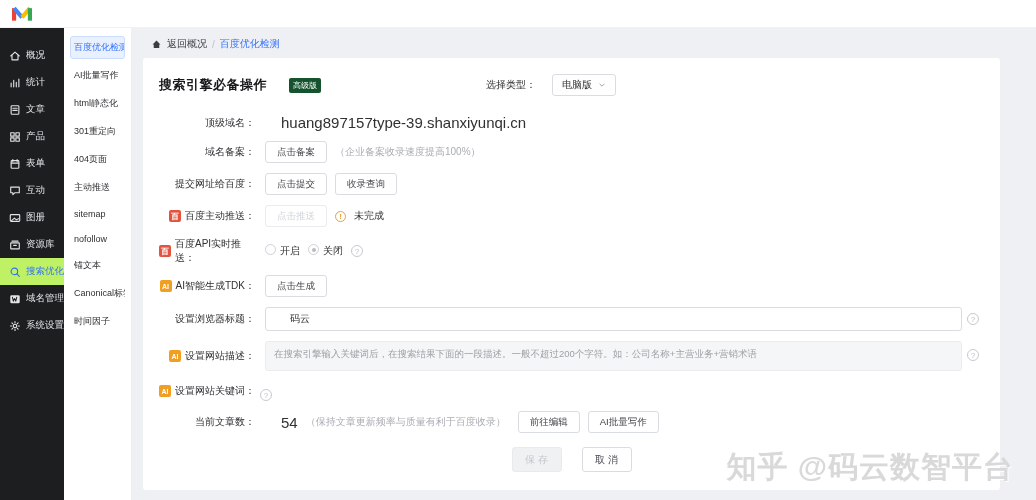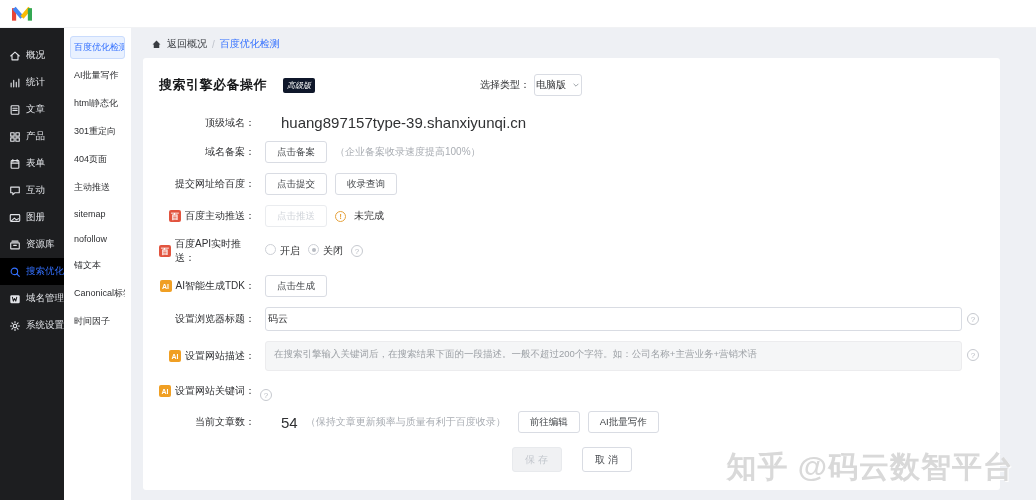--- a/index.html
+++ b/index.html
@@ -9,60 +9,60 @@
 
   
   .topbar { position:absolute; top:0; left:0; width:1036px; height:28px; background:#fff;
             border-bottom:1px solid #f1f2f4; display:flex; align-items:center; padding-left:12px; z-index:6; }
 
   
   .sidebar { position:absolute; top:28px; left:0; width:64px; bottom:0; background:#1d1e20; padding-top:14px; z-index:5; }
   .side-item { display:flex; align-items:center; gap:5px; color:#e2e4e8; height:27px; padding-left:9px;
                cursor:pointer; font-size:9.5px; white-space:nowrap; }
   .side-item svg { width:12px; height:12px; flex-shrink:0; }
-  .side-item.active { background:#000000; color:#3370ff; }
+  .side-item.active { background:#bef264; color:#3370ff; }
 
   
   .submenu { position:absolute; top:28px; left:64px; width:67px; bottom:0; background:#fff; padding:8px 6px; z-index:4; }
   .sub-item { padding:5px 4px; margin-bottom:5px; color:#2f3033; border-radius:3px; cursor:pointer;
               font-size:9px; white-space:nowrap; overflow:hidden; }
   .sub-item.active { background:#e9f1ff; color:#3370ff; border:1px solid #cadcfd; padding:4px 3px; }
 
   
   .main { position:absolute; top:28px; left:131px; right:0; bottom:0; background:#eef0f4; }
   .breadcrumb { display:flex; align-items:center; gap:5px; padding:9px 0 0 20px; font-size:10px; color:#3a3d42; }
   .breadcrumb svg { width:11px; height:11px; }
   .breadcrumb .sep { color:#c0c4cc; }
   .breadcrumb .current { color:#3370ff; }
 
   .card { position:absolute; top:30px; left:12px; right:36px; bottom:10px; background:#fff;
           border-radius:3px; padding:16px 16px 10px 16px; }
 
   .card-header { display:flex; align-items:center; margin-bottom:18px; }
   .page-title { font-size:13px; font-weight:bold; color:#17181a; letter-spacing:0.5px; }
-  .badge { margin-left:16px; background:#0f172a; color:#fff; font-size:8px; padding:2px 4px; border-radius:2px;font-style:italic; }
-  .type-select-wrap { margin-left:165px; display:flex; align-items:center; gap:4px; color:#303133; }
-  .select-box { width:48px; height:22px; border:1px solid #d9dce3; border-radius:3px; background:#fff;
+  .badge { margin-left:22px; background:#14532d; color:#fff; font-size:8px; padding:2px 4px; border-radius:2px; }
+  .type-select-wrap { margin-left:165px; display:flex; align-items:center; gap:16px; color:#303133; }
+  .select-box { width:64px; height:22px; border:1px solid #d9dce3; border-radius:3px; background:#fff;
                 display:flex; align-items:center; justify-content:center; gap:6px; cursor:pointer; }
 
   
   .form-row { display:flex; align-items:center; margin-bottom:10px; }
   .row-label { width:96px; flex-shrink:0; display:flex; align-items:center; justify-content:flex-end;
                gap:4px; color:#2f3033; }
   .row-ctrl { flex:1; margin-left:10px; display:flex; align-items:center; gap:8px; }
   .row-help { width:22px; flex-shrink:0; display:flex; justify-content:center; }
   .row-help.top { align-self:flex-start; padding-top:8px; }
 
   .btn { height:22px; padding:0 11px; background:#fff; border:1px solid #d9dce3; border-radius:3px;
          font-size:9.5px; color:#3f4246; cursor:pointer; font-family:inherit; white-space:nowrap; }
   .btn.disabled { color:#cfd3d9; border-color:#eaecef; cursor:not-allowed; }
   .note { color:#a9adb3; }
   .value { color:#303133; font-size:15px;padding-left:16px; }
 
-  .text-input { flex:1; height:24px; border:1px solid #d9dce3; border-radius:3px; padding:0 2px;
+  .text-input { flex:1; height:24px; border:1px solid #d9dce3; border-radius:3px; padding:0 24px;
                 font-size:10px; color:#303133; font-family:inherit; outline:none; }
   textarea.area { flex:1; border:1px solid #ececee; background:#f5f6f7; border-radius:3px; padding:6px 8px;
                   font-size:9.5px; color:#303133; resize:none; font-family:inherit; outline:none; }
   textarea.area::placeholder { color:#9da1a6; }
   .h-desc { height:30px; }
   .h-kw { height:38px; }
 
   .radio-opt { display:flex; align-items:flex-start; gap:4px; cursor:pointer; }
   .radio { width:11px; height:11px; border-radius:50%; border:1px solid #cdd0d6; background:#fff; position:relative; flex-shrink:0; }
   .radio.checked::after { content:""; position:absolute; left:2.5px; top:2.5px; width:4px; height:4px;

